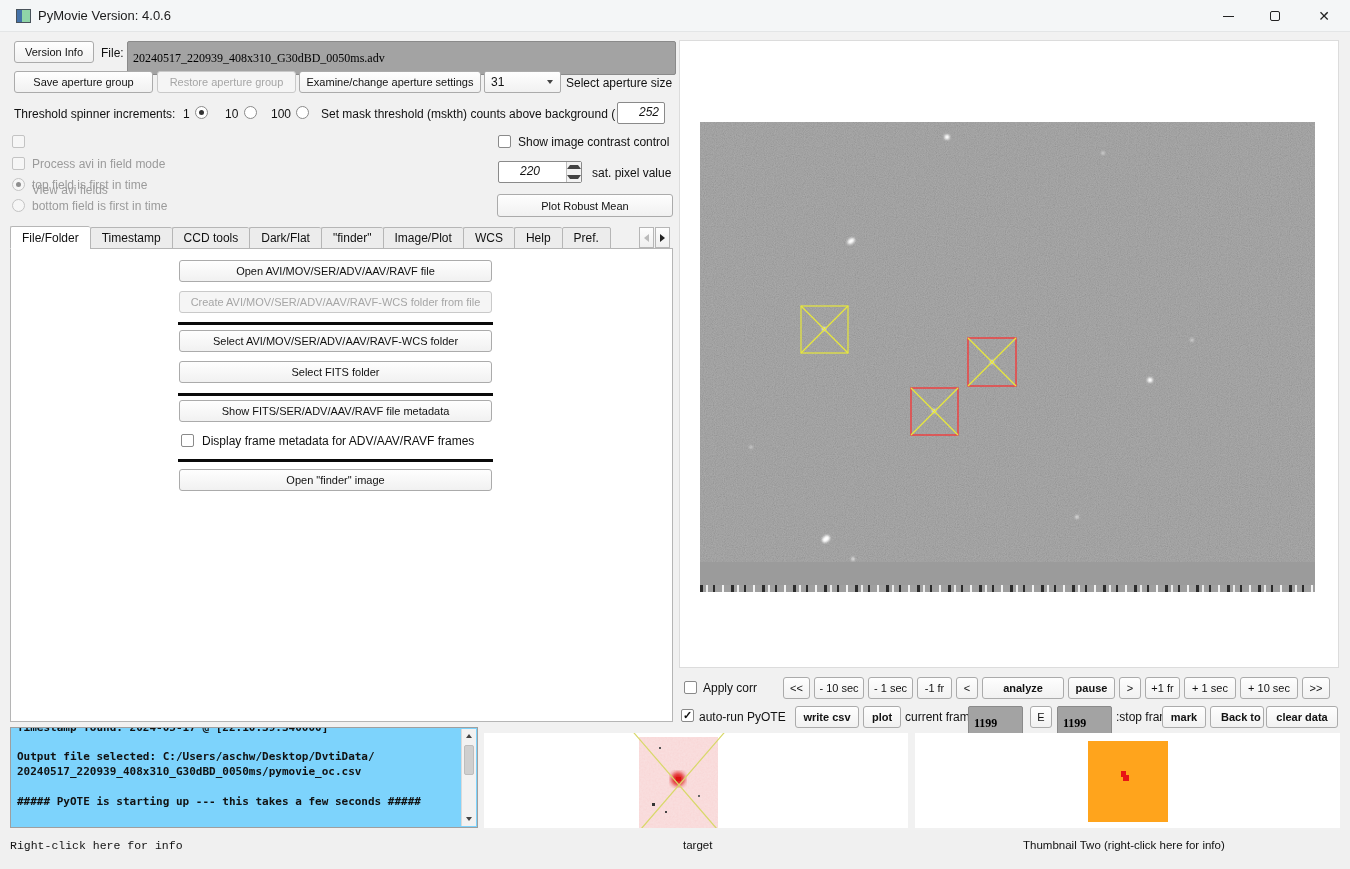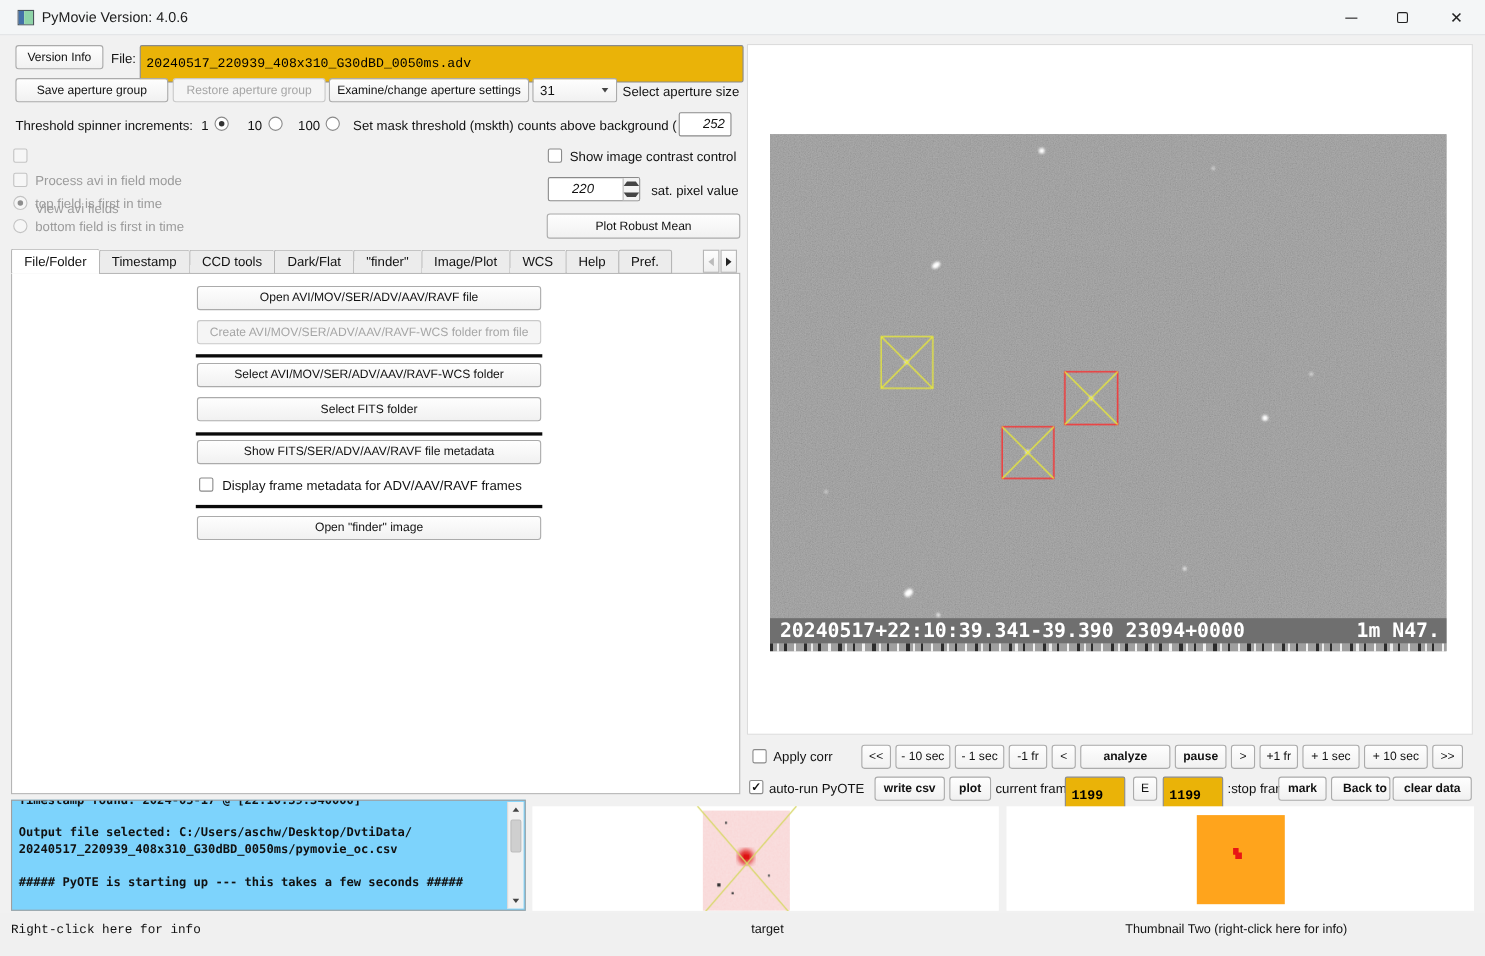--- a/index.html
+++ b/index.html
@@ -16,21 +16,21 @@
   .glyph-min { width:11px; height:1px; background:#222; }
   .glyph-max { width:10px; height:10px; border:1px solid #222; border-radius:2px; }
   .glyph-close { font-size:14px; color:#222; line-height:1; }
 
   
   .btn { position:absolute; height:22px; background:linear-gradient(#fefefe,#f1f1f1); border:1px solid #ababab; border-radius:3px; display:flex; align-items:center; justify-content:center; font-size:11px; color:#111; white-space:nowrap; overflow:hidden;text-align:right; }
   .btn.bold { font-weight:bold; }
   .btn.dis { color:#a6a6a6; background:#f5f5f5; border-color:#c9c9c9; }
   .lbl { position:absolute; font-size:12px; color:#111; white-space:nowrap; }
   .lbl.dis { color:#9b9b9b; }
-  .input { position:absolute; border:1px solid #8a8a8a; background:#eab308; font-family:Liberation Mono, monospace; font-size:12px; padding:16px 5px; border-radius:2px; }
+  .input { position:absolute; border:1px solid #8a8a8a; background:#a3a3a3; font-family:Liberation Serif, serif; font-size:12px; padding:16px 5px; border-radius:2px; }
   .cbox { position:absolute; width:13px; height:13px; border:1px solid #8a8a8a; background:#fff; border-radius:2px; display:flex; align-items:center; justify-content:center; font-size:11px; font-weight:bold; color:#111; }
   .cbox.dis { border-color:#c3c3c3; background:#f6f6f6; }
   .radio { position:absolute; width:13px; height:13px; border:1px solid #8a8a8a; background:#fff; border-radius:50%; }
   .radio.dis { border-color:#c3c3c3; background:#f6f6f6; }
   .radio.sel::after { content:""; position:absolute; left:3px; top:3px; width:5px; height:5px; border-radius:50%; background:#333; }
   .radio.dis.sel::after { background:#8e8e8e; }
   .spin { position:absolute; height:22px; border:1px solid #8a8a8a; background:#fff; border-radius:2px; display:flex; }
   .spin .val { flex:1; padding:2px 21px; font-size:12px;font-style:italic; }
   .spin .arrows { width:15px; border-left:1px solid #bdbdbd; display:flex; flex-direction:column; background:#f3f3f3; }
   .spin .arrows div { flex:1; display:flex; align-items:center; justify-content:center; }
@@ -219,24 +219,20 @@
       <g>
         <rect x="268" y="216" width="48" height="48" stroke="#ff2a2a"></rect>
         <path d="M268 216 L316 264 M316 216 L268 264" stroke="#e8e83a"></path>
       </g>
       <g>
         <rect x="211" y="266" width="47" height="47" stroke="#ff2a2a"></rect>
         <path d="M211 266 L258 313 M258 266 L211 313" stroke="#e8e83a"></path>
       </g>
     </g>
   </svg>
-  <div class="tsbar">
-    <span class="l">20240517+22:10:39.341-39.390 23094+0000</span>
-    <span class="r">1m N47.</span>
-  </div>
   <div class="barcode"></div>
 </div>
 
 <div class="cbox" style="left:684px;top:681px;"></div>
 <div class="lbl" style="left:703px;top:681px;">Apply corr</div>
 <div class="btn" style="left:783px;top:677px;width:27px;">&lt;&lt;</div>
 <div class="btn" style="left:814px;top:677px;width:50px;">- 10 sec</div>
 <div class="btn" style="left:868px;top:677px;width:45px;">- 1 sec</div>
 <div class="btn" style="left:917px;top:677px;width:35px;">-1 fr</div>
 <div class="btn" style="left:956px;top:677px;width:22px;">&lt;</div>

